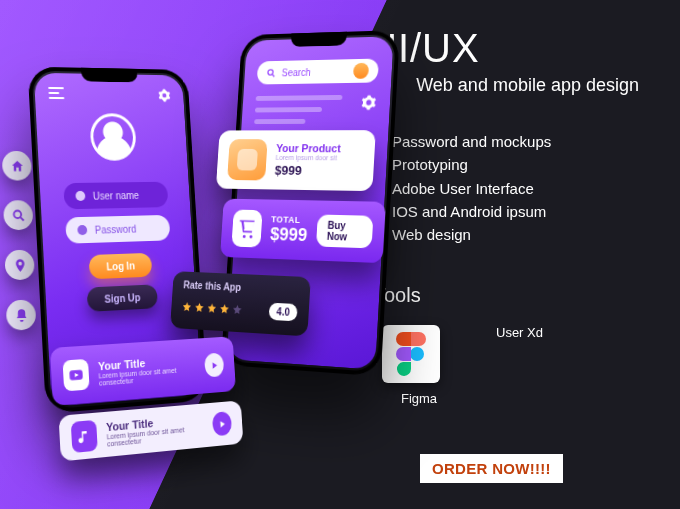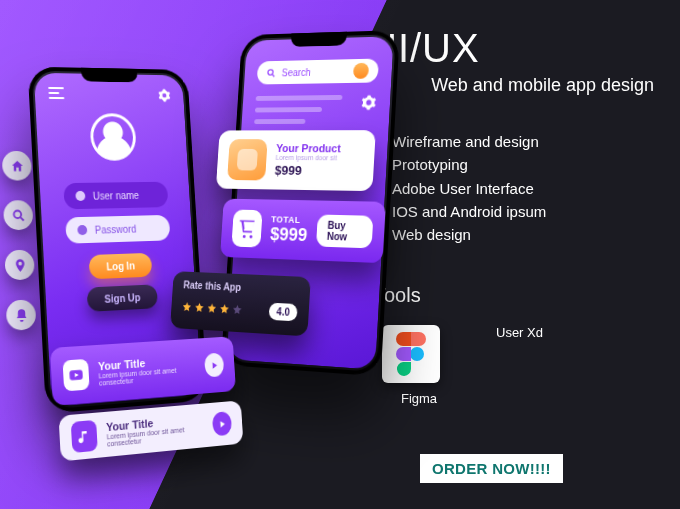--- a/index.html
+++ b/index.html
@@ -24,21 +24,21 @@
   
   .copy {
     position: absolute; right: 22px; top: 26px; width: 290px;
   }
   .copy h1 {
     font-size: 40px; font-weight: 400; letter-spacing: 1px; text-align: left;
     margin-right: 48px;
   }
   .copy h2 {
     font-size: 18px; font-weight: 400; text-align: right; margin-top: 4px;
-    margin-right: 4px;
+    margin-right: 19px;
   }
   .copy ul {
     list-style: disc; margin: 34px 0 0 24px; font-size: 15px; line-height: 1.55;
     font-weight: 300;
   }
   .tools-hd {
     font-size: 20px; font-weight: 400; margin-top: 38px; margin-left: 6px;
   }
   .tools {
     display:flex; gap:40px; margin-top:18px; margin-left:14px; align-items:flex-start;
@@ -48,21 +48,21 @@
     width:58px; height:58px; border-radius:6px; display:flex; align-items:center; justify-content:center;
     box-shadow: 0 4px 12px rgba(0,0,0,.45);
   }
   .tool .lbl { font-size:13px; font-weight:300;margin-left:16px; }
   .figma-tile { background:#fff; }
   .xd-tile { background:#2a0022; border:2px solid #ff2bc2; }
   .xd-tile span{ color:#ff2bc2; font-weight:700; font-size:24px; letter-spacing:.5px; }
 
   .order {
     position:absolute; left:420px; bottom:26px;
-    background:#fff; color:#0f766e; font-weight:800; font-size:15px;
+    background:#fff; color:#c2410c; font-weight:800; font-size:15px;
     padding:6px 12px; letter-spacing:.3px;
   }
 
   
   .stage {
     position:absolute; left:0; top:0; width:420px; height:509px;
     perspective: 1400px; perspective-origin: 55% 45%;
   }
 
   .phone {
@@ -186,21 +186,21 @@
 </style>
 </head>
 <body>
 
 <div class="bg"></div>
 
 <div class="copy">
   <h1>UI/UX</h1>
   <h2>Web and mobile app design</h2>
   <ul>
-    <li>Wireframe and design</li>
+    <li>Password and mockups</li>
     <li>Prototyping</li>
     <li>Adobe User Interface</li>
     <li>IOS and Android ipsum</li>
     <li>Web design</li>
   </ul>
   <div class="tools-hd">Tools</div>
   <div class="tools">
     <div class="tool">
       <div class="tile figma-tile">
         <svg width="30" height="44" viewBox="0 0 30 44">

